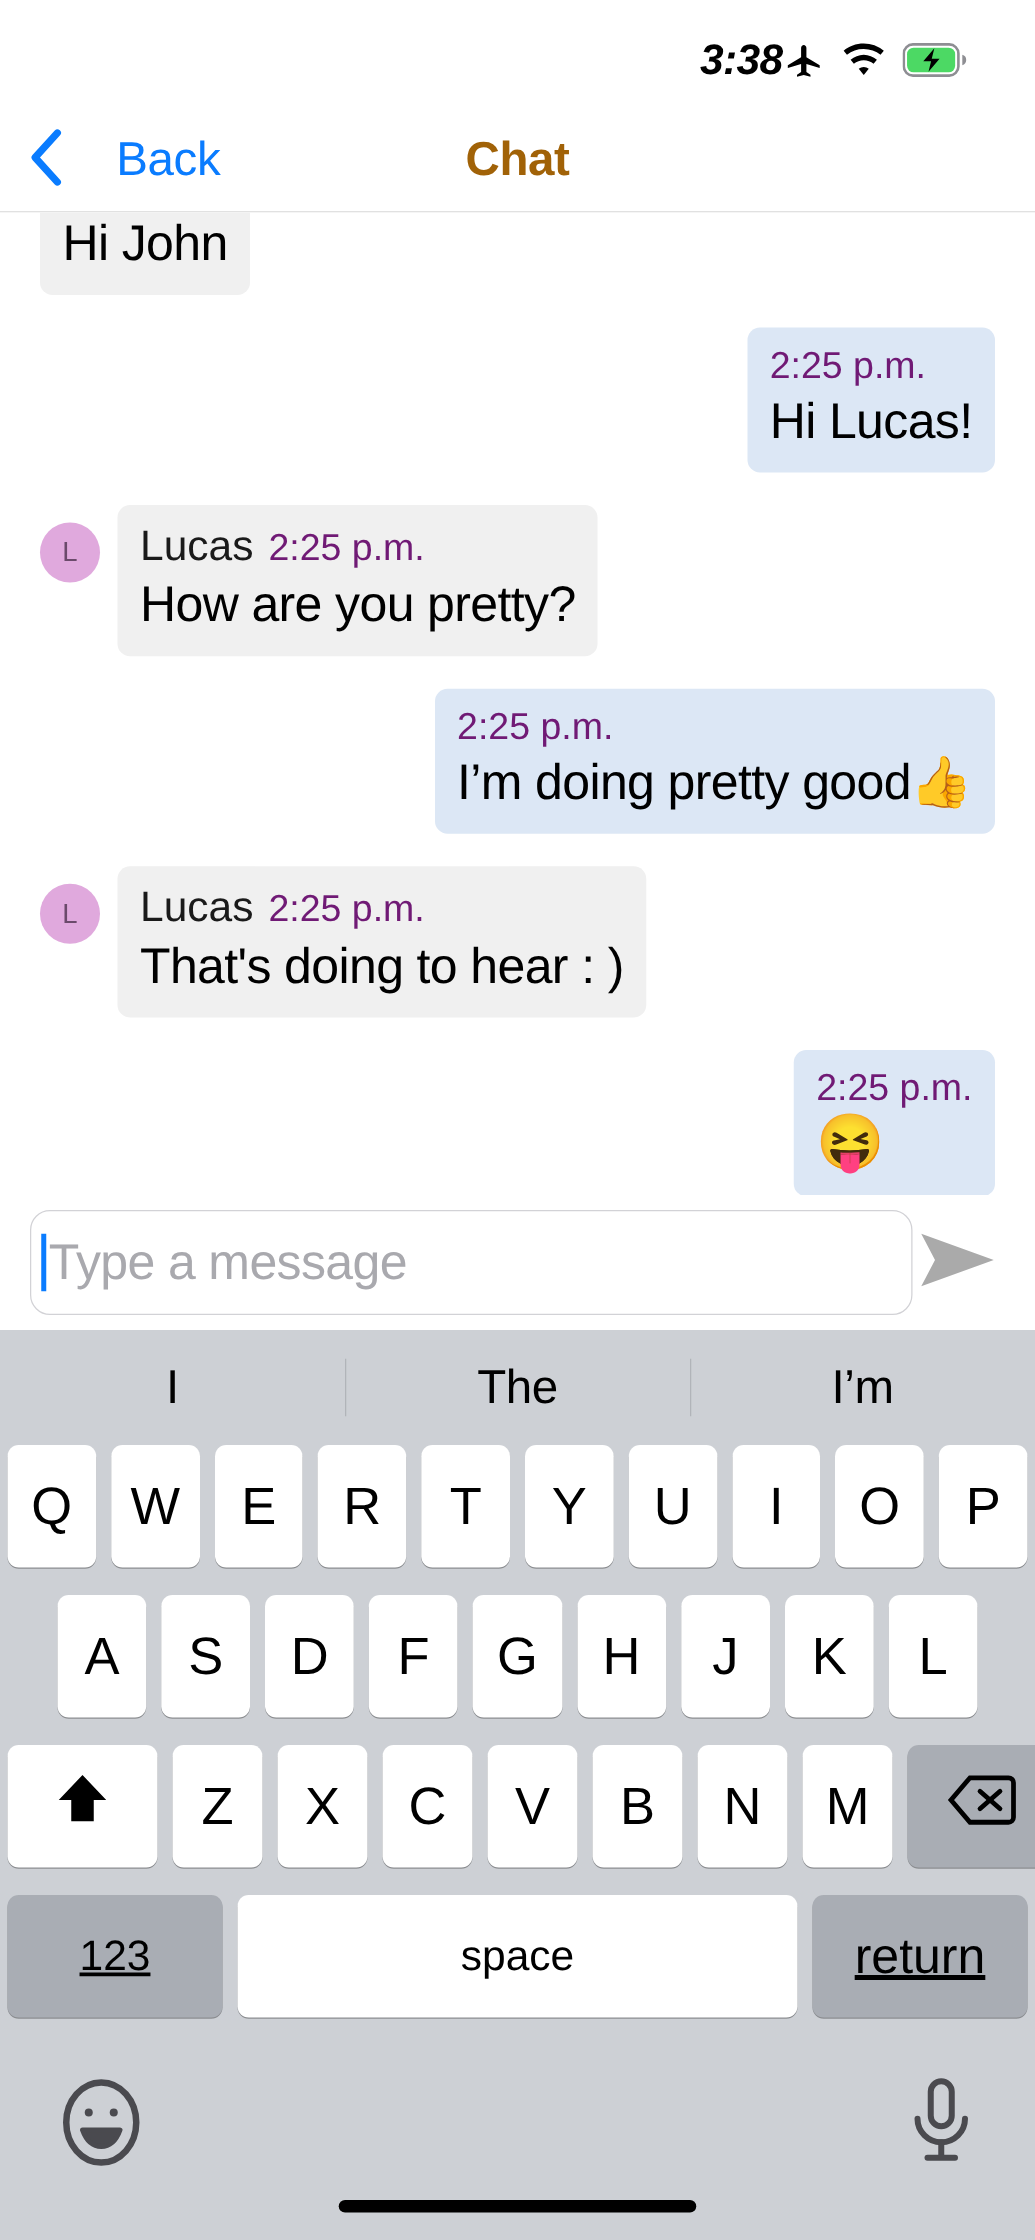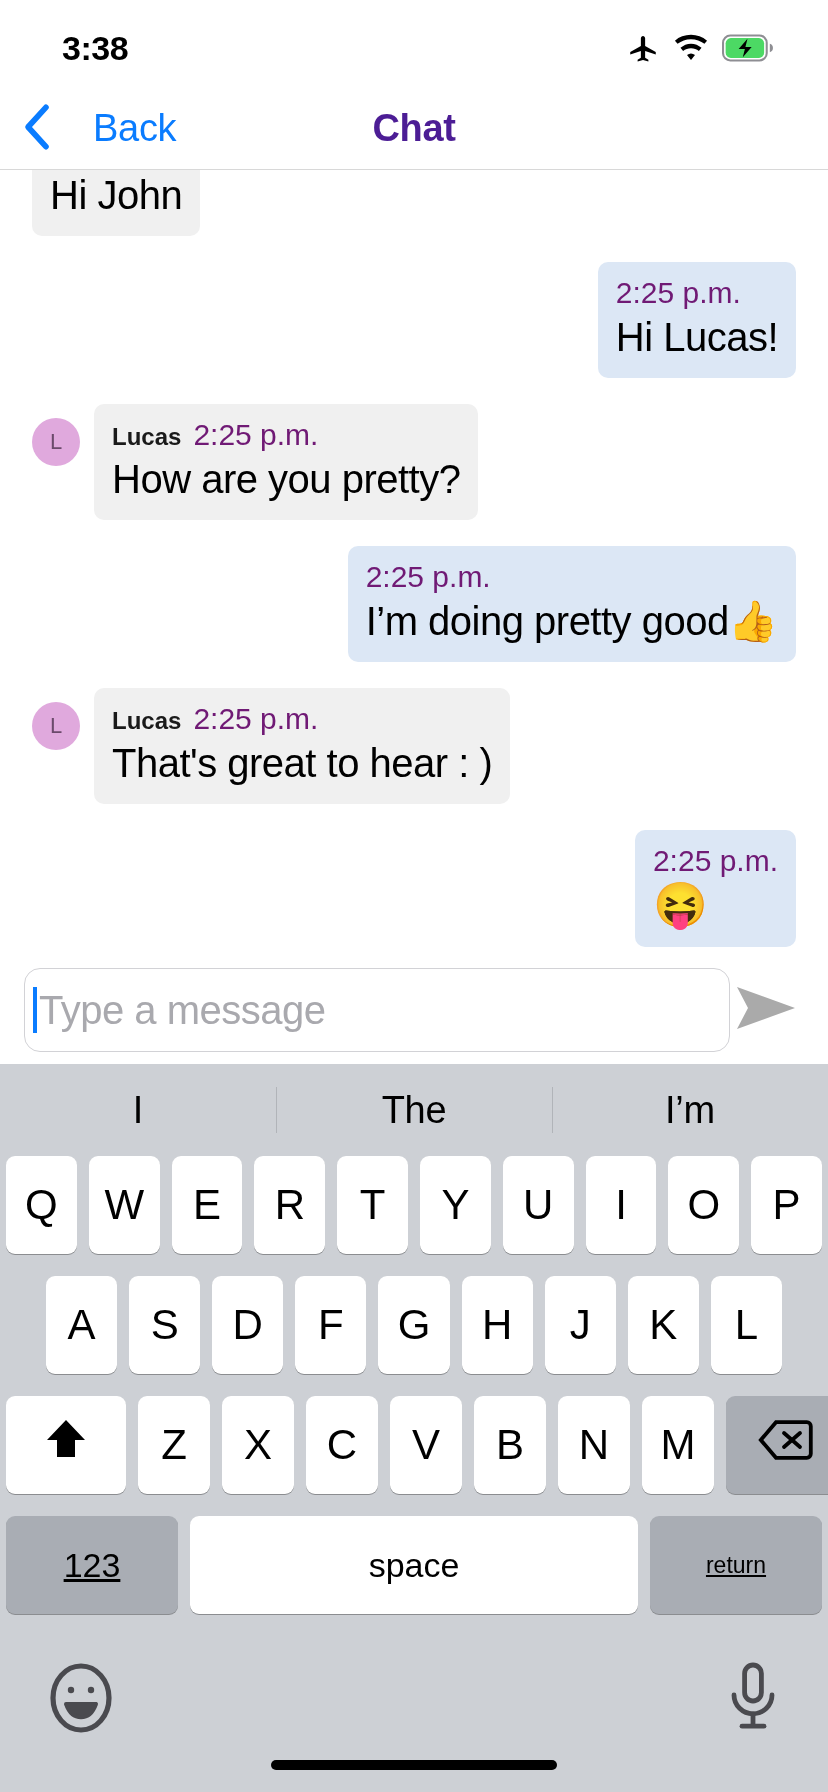--- a/index.html
+++ b/index.html
@@ -15,23 +15,24 @@
     display: flex; flex-direction: column;
     background: #ffffff;
   }
 
   
   .status-bar {
     height: 88px;
     flex: 0 0 88px;
     display: flex;
     align-items: center;
-    justify-content: space-between;
+    justify-content: flex-end;
     padding: 0 54px 0 62px;
     background: #ffffff;
+    font-style: italic;
   }
   .status-time {
     font-size: 34px;
     font-weight: bold;
     color: #000;
     letter-spacing: -0.5px;
     padding-top: 8px;
   }
   .status-icons {
     display: flex;
@@ -64,21 +65,21 @@
     color: #0a7cff;
     letter-spacing: -0.3px;
     margin-left: 33px;
   }
   .nav-title {
     position: absolute;
     left: 0; right: 0;
     text-align: center;
     font-size: 38px;
     font-weight: bold;
-    color: #4c1d95;
+    color: #a16207;
     letter-spacing: -0.3px;
     pointer-events: none;
   }
 
   
   .message-list {
     flex: 1 1 auto;
     position: relative;
     overflow: hidden;
     background: #ffffff;
@@ -114,22 +115,22 @@
   .bubble.in  { background: #f0f0f0; }
   .bubble.out { background: #dce7f5; }
 
   .bubble-meta {
     display: flex;
     align-items: baseline;
     gap: 12px;
     margin-bottom: 2px;
   }
   .bubble-sender {
-    font-size: 24px;
-    font-weight: bold;
+    font-size: 34px;
+    font-weight: normal;
     color: #1a1a1a;
   }
   .bubble-time {
     font-size: 30px;
     color: #701a75;
   }
   .bubble-text {
     font-size: 40px;
     color: #000;
     line-height: 1.25;
@@ -240,21 +241,21 @@
   }
   .key.dark {
     background: #a9adb4;
     box-shadow: 0 1px 0 rgba(0,0,0,0.32);
     text-decoration: underline;
   }
   .key.shift   { flex: 0 0 120px; }
   .key.backspace { flex: 0 0 120px; }
   .key.numeric { flex: 0 0 172px; font-size: 34px; }
   .key.space   { flex: 1 1 auto; font-size: 34px; }
-  .key.return  { flex: 0 0 172px; font-size: 23px; }
+  .key.return  { flex: 0 0 172px; font-size: 40px; }
   .krow.row3 { justify-content: space-between; }
   .krow.row3 .key.letter { flex: 0 0 72px; }
 
   
   .kb-bottom {
     height: 120px;
     display: flex;
     align-items: center;
     justify-content: space-between;
     padding: 0 48px;
@@ -350,21 +351,21 @@
           <div class="bubble-text">I’m doing pretty good👍</div>
         </div>
       </div>
       <div class="msg-row in">
         <div class="avatar">L</div>
         <div class="bubble in">
           <div class="bubble-meta">
             <span class="bubble-sender">Lucas</span>
             <span class="bubble-time">2:25 p.m.</span>
           </div>
-          <div class="bubble-text">That's great to hear : )</div>
+          <div class="bubble-text">That's doing to hear : )</div>
         </div>
       </div>
       <div class="msg-row out">
         <div class="bubble out">
           <div class="bubble-meta">
             <span class="bubble-time">2:25 p.m.</span>
           </div>
           <div class="bubble-text emoji-only">😝</div>
         </div>
       </div>

